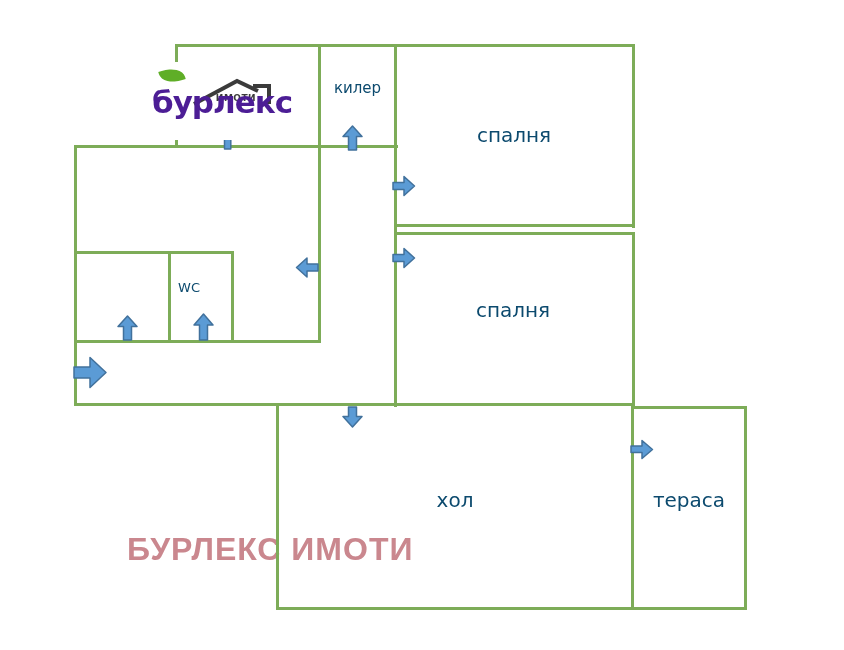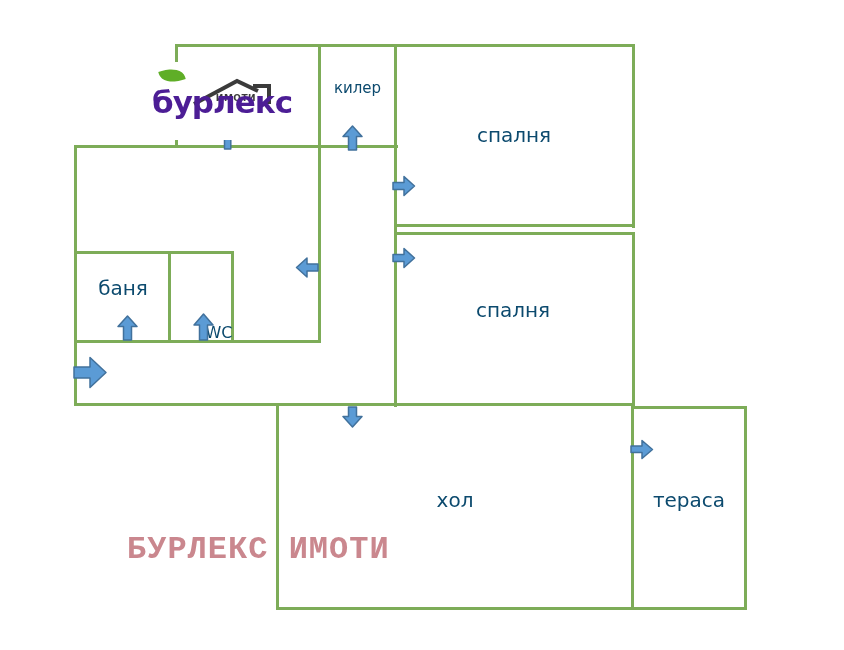--- a/index.html
+++ b/index.html
@@ -25,21 +25,21 @@
   }
   #logo-house{position:absolute;left:0;top:0;}
   #logo-sub{
     position:absolute;left:64px;top:31px;width:44px;text-align:center;
     font-size:9px;font-weight:bold;color:#3b3b3b;letter-spacing:0.5px;
   }
   
   #watermark{
     position:absolute;left:127px;top:531px;
     font-size:32px;font-weight:bold;letter-spacing:1px;color:#ca878e;
-    font-family:Liberation Mono, monospace;
+    font-family:Liberation Sans, sans-serif;
   }
 </style>
 </head>
 <body>
 
 <div id="stage">
 
   <div id="watermark">БУРЛЕКС ИМОТИ</div>
 
   <div class="wall" style="left:175px;top:44px;width:460px;height:3px;"></div>
@@ -61,22 +61,21 @@
   <div class="wall" style="left:276px;top:403px;width:3px;height:207px;"></div>
   <div class="wall" style="left:276px;top:607px;width:359px;height:3px;"></div>
   <div class="wall" style="left:631px;top:406px;width:116px;height:3px;"></div>
   <div class="wall" style="left:631px;top:406px;width:3px;height:204px;"></div>
   <div class="wall" style="left:744px;top:406px;width:3px;height:204px;"></div>
   <div class="wall" style="left:631px;top:607px;width:116px;height:3px;"></div>
 
   <div class="room-label" style="left:262px;top:76px;font-size:20px;">а</div>
   <div class="room-label centered" style="left:320px;top:79px;width:75px;font-size:15px;">килер</div>
   <div class="room-label centered" style="left:434px;top:123px;width:160px;font-size:20px;">спалня</div>
-  <div class="room-label centered" style="left:77px;top:276px;width:92px;font-size:20px;">баня</div>
-  <div class="room-label centered" style="left:188px;top:280px;width:62px;font-size:16px;margin-top:43px;">WC</div>
+  <div class="room-label centered" style="left:158px;top:280px;width:62px;font-size:13px;">WC</div>
   <div class="room-label centered" style="left:433px;top:298px;width:160px;font-size:20px;">спалня</div>
   <div class="room-label centered" style="left:375px;top:488px;width:160px;font-size:20px;">хол</div>
   <div class="room-label centered" style="left:632px;top:488px;width:114px;font-size:20px;">тераса</div>
 
   <svg class="arrow" style="left:220px;top:132px;" width="16" height="18" viewBox="0 0 16 18">
     <polygon points="0.8,0.8 15,0.8 15,6 10.8,6 10.8,17 4.5,17 4.5,6 0.8,6"></polygon>
   </svg>
   <svg class="arrow" style="left:342px;top:125px;" width="21" height="26" viewBox="0 0 21 26">
     <polygon points="10.5,1 20,11.5 14.5,11.5 14.5,25 6.5,25 6.5,11.5 1,11.5"></polygon>
   </svg>

